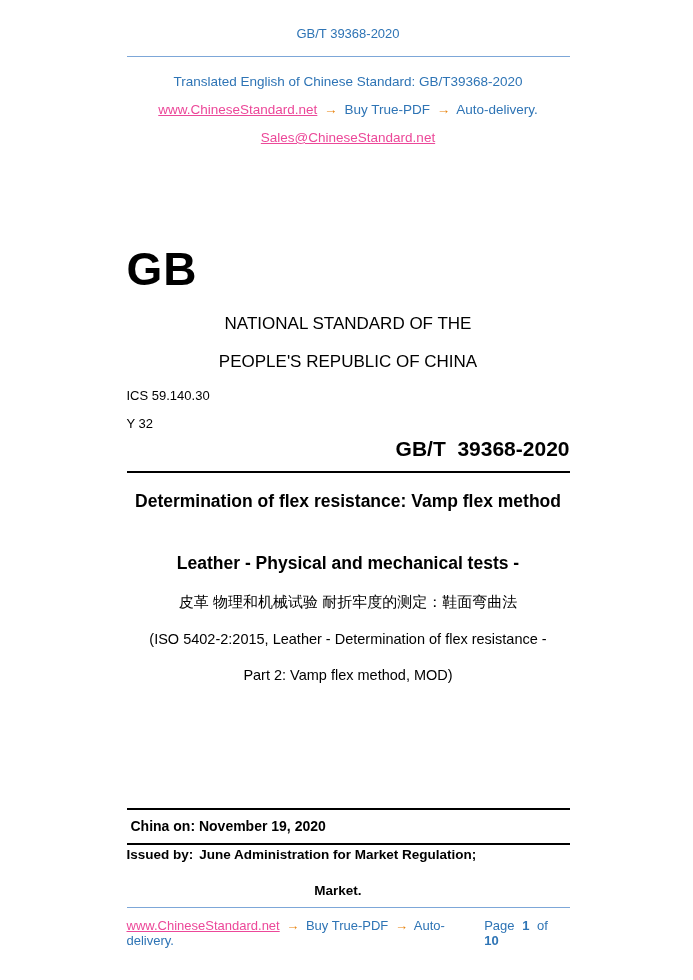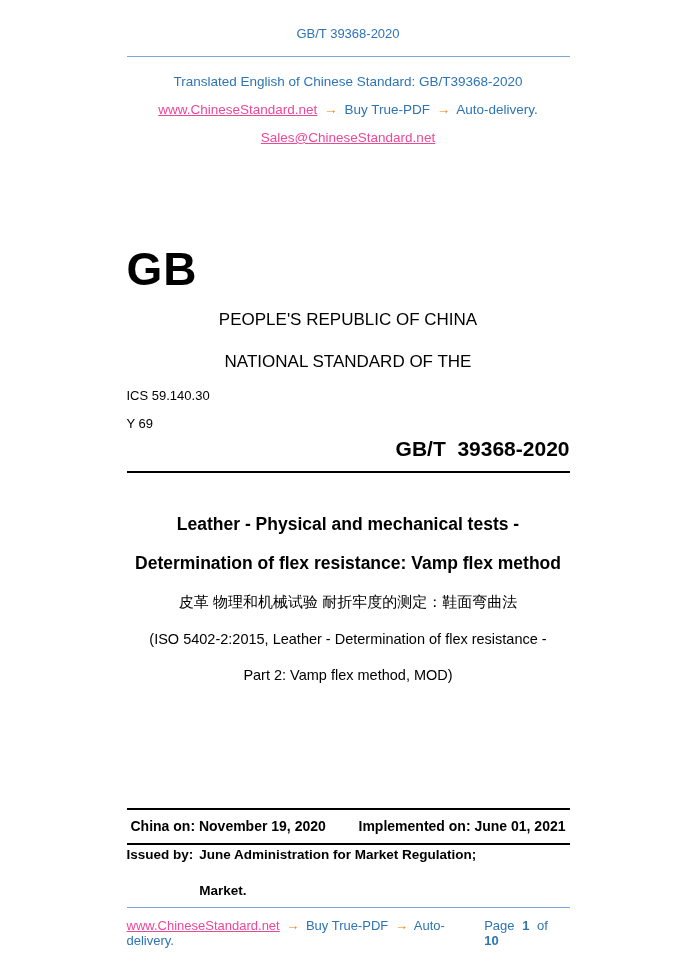--- a/index.html
+++ b/index.html
@@ -125,20 +125,21 @@
   }
   .issuer {
     position: absolute;
     left: 98px;
     right: 95px;
     top: 846px;
     display: flex;
     font-size: 13.5px;
     font-weight: bold;
     line-height: 18px;
+    text-align: center;
   }
   .issuer-label { white-space: pre; margin-right: 6px; }
 
   
   .footer {
     position: absolute;
     left: 98px;
     right: 95px;
     top: 907px;
     border-top: 1px solid #7da7d8;
@@ -168,41 +169,37 @@
     <span>Buy True-PDF</span>
     <span class="arrow">→</span>
     <span>Auto-delivery.</span>
   </div>
 
   <div class="hdr-line">
     <a class="link">Sales@ChineseStandard.net</a>
   </div>
 
   <div class="gb-logo">GB</div>
+  <div class="nat-line">NATIONAL STANDARD OF THE</div>
   <div class="nat-line second">PEOPLE'S REPUBLIC OF CHINA</div>
-  <div class="nat-line">NATIONAL STANDARD OF THE</div>
   <div class="ics">ICS 59.140.30</div>
-  <div class="yclass">Y 69</div>
+  <div class="yclass">Y 32</div>
   <div class="std-number">GB/T  39368-2020</div>
   <hr class="title-rule">
 
+  <div class="title-en second">Determination of flex resistance: Vamp flex method</div>
   <div class="title-en">Leather - Physical and mechanical tests -</div>
-  <div class="title-en second">Determination of flex resistance: Vamp flex method</div>
   <div class="title-zh">皮革 物理和机械试验 耐折牢度的测定：鞋面弯曲法</div>
   <div class="iso-line">(ISO 5402-2:2015, Leather - Determination of flex resistance -</div>
   <div class="iso-line">Part 2: Vamp flex method, MOD)</div>
 
   <div class="dates-row">
     <div>
       <span>China on:</span>
       <span>November 19, 2020</span>
-    </div>
-    <div>
-      <span>Implemented on:</span>
-      <span>June 01, 2021</span>
     </div>
   </div>
 
   <div class="issuer">
     <span class="issuer-label">Issued by:</span>
     <span>
       <span>June Administration for Market Regulation;</span><br>
       <br>
       <span>Market.</span>
     </span>

